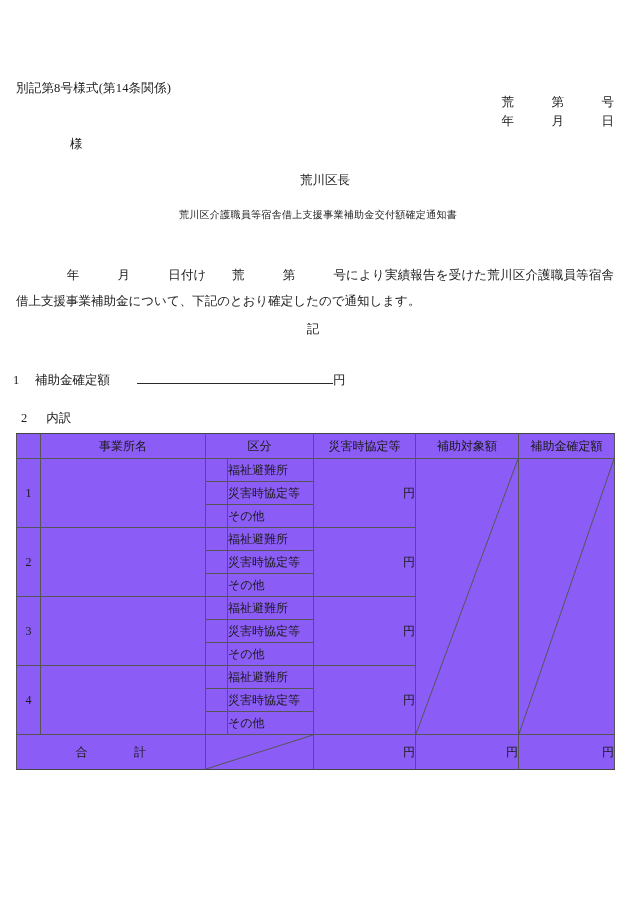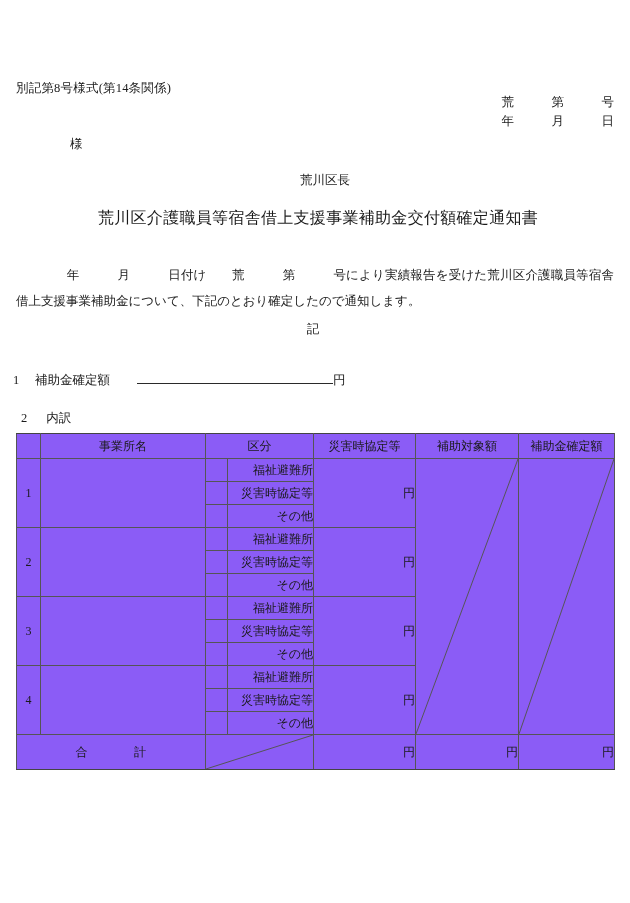--- a/index.html
+++ b/index.html
@@ -61,21 +61,21 @@
   .issuer-inner {
     display: inline-block;
     transform: translateX(52px);
   }
   .doc-title {
     position: absolute;
     left: 0;
     top: 208px;
     width: 630px;
     text-align: center;
-    font-size: 16px;
+    font-size: 10px;
     letter-spacing: 0.3px;
   }
   .doc-title-inner {
     display: inline-block;
     transform: translateX(3px);
   }
 
   
   .body-text {
     position: absolute;
@@ -156,21 +156,21 @@
   .col-no      { width: 24px; }
   .col-office  { width: 165px; }
   .col-chk     { width: 22px; }
   .col-kubun   { width: 86px; }
   .col-taisho  { width: 102px; }
   .col-kofu    { width: 103px; }
   .col-kakutei { width: 96px; }
 
   .cell-center { text-align: center; }
   .cell-right  { text-align: right; padding-right: 7px; }
-  .cell-kubun-label { text-align: right; padding-left: 7px; }
+  .cell-kubun-label { text-align: left; padding-left: 7px; }
 
   
   .breakdown-table { box-shadow: none; }
   .frame-top > th { border-top: 1.4px solid #444; }
   .total-row > td {
     border-top: 1.4px solid #444;
     border-bottom: 1.4px solid #444;
     height: 34px;
   }
   .total-label {

